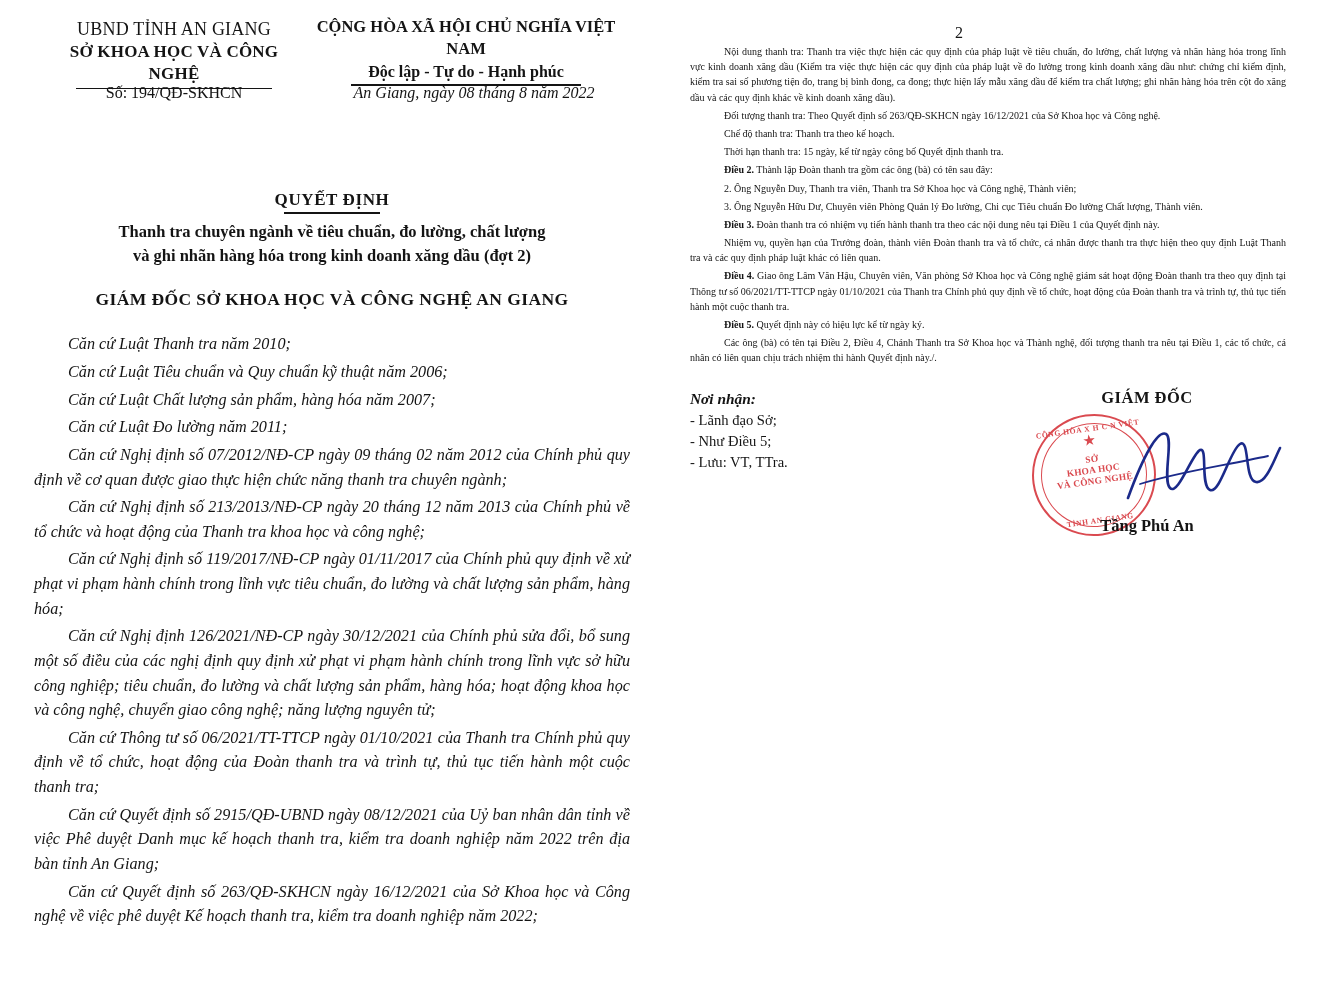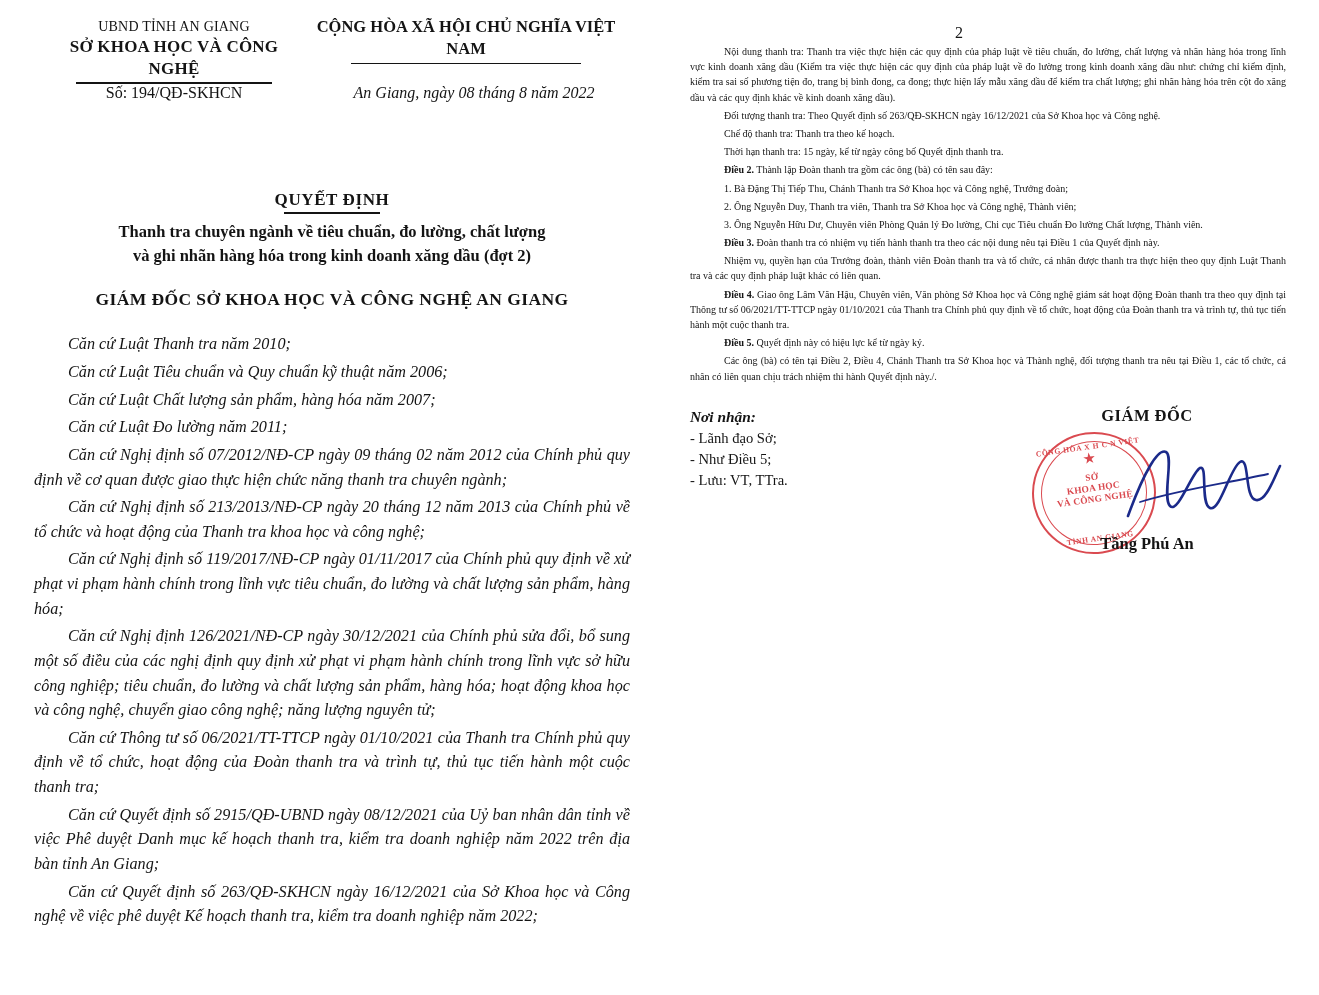--- a/index.html
+++ b/index.html
@@ -31,21 +31,21 @@
   }
   .org {
     position: absolute;
     left: 10px;
     top: 18px;
     width: 260px;
     text-align: center;
     line-height: 1.3;
   }
   .org .l1 {
-    font-size: 14px;
+    font-size: 18px;
     letter-spacing: 0.2px;
   }
   .org .l2 {
     font-size: 17px;
     font-weight: bold;
     letter-spacing: 0.2px;
   }
   .org-underline {
     width: 196px;
     height: 1.6px;
@@ -273,20 +273,21 @@
   <div class="col col-left">
 
     <div class="header">
       <div class="org">
         <div class="l1">UBND TỈNH AN GIANG</div>
         <div class="l2">SỞ KHOA HỌC VÀ CÔNG NGHỆ</div>
         <div class="org-underline"></div>
       </div>
       <div class="nation">
         <div class="l1">CỘNG HÒA XÃ HỘI CHỦ NGHĨA VIỆT NAM</div>
+        <div class="l2">Độc lập - Tự do - Hạnh phúc</div>
         <div class="nation-underline"></div>
       </div>
       <div class="numline">Số: 194/QĐ-SKHCN</div>
       <div class="place-date">An Giang, ngày 08 tháng 8 năm 2022</div>
     </div>
 
     <div class="title-block">
       <div class="doc-kind">QUYẾT ĐỊNH</div>
       <div class="doc-kind-underline"></div>
       <div class="doc-subject">
@@ -313,21 +314,20 @@
   </div>
 
   <div class="col col-right">
     <div class="right-body">
       <p>Nội dung thanh tra: Thanh tra việc thực hiện các quy định của pháp luật về tiêu chuẩn, đo lường, chất lượng và nhãn hàng hóa trong lĩnh vực kinh doanh xăng dầu (Kiểm tra việc thực hiện các quy định của pháp luật về đo lường trong kinh doanh xăng dầu như: chứng chỉ kiểm định, kiểm tra sai số phương tiện đo, trang bị bình đong, ca đong; thực hiện lấy mẫu xăng dầu để kiểm tra chất lượng; ghi nhãn hàng hóa trên cột đo xăng dầu và các quy định khác về kinh doanh xăng dầu).</p>
       <p>Đối tượng thanh tra: Theo Quyết định số 263/QĐ-SKHCN ngày 16/12/2021 của Sở Khoa học và Công nghệ.</p>
       <p>Chế độ thanh tra: Thanh tra theo kế hoạch.</p>
       <p>Thời hạn thanh tra: 15 ngày, kể từ ngày công bố Quyết định thanh tra.</p>
 
       <p><span class="art">Điều 2.</span><span> Thành lập Đoàn thanh tra gồm các ông (bà) có tên sau đây:</span></p>
-      <p>1. Bà Đặng Thị Tiếp Thu, Chánh Thanh tra Sở Khoa học và Công nghệ, Trưởng đoàn;</p>
       <p>2. Ông Nguyễn Duy, Thanh tra viên, Thanh tra Sở Khoa học và Công nghệ, Thành viên;</p>
       <p>3. Ông Nguyễn Hữu Dư, Chuyên viên Phòng Quản lý Đo lường, Chi cục Tiêu chuẩn Đo lường Chất lượng, Thành viên.</p>
 
       <p><span class="art">Điều 3.</span><span> Đoàn thanh tra có nhiệm vụ tiến hành thanh tra theo các nội dung nêu tại Điều 1 của Quyết định này.</span></p>
       <p>Nhiệm vụ, quyền hạn của Trưởng đoàn, thành viên Đoàn thanh tra và tổ chức, cá nhân được thanh tra thực hiện theo quy định Luật Thanh tra và các quy định pháp luật khác có liên quan.</p>
 
       <p><span class="art">Điều 4.</span><span> Giao ông Lâm Văn Hậu, Chuyên viên, Văn phòng Sở Khoa học và Công nghệ giám sát hoạt động Đoàn thanh tra theo quy định tại Thông tư số 06/2021/TT-TTCP ngày 01/10/2021 của Thanh tra Chính phủ quy định về tổ chức, hoạt động của Đoàn thanh tra và trình tự, thủ tục tiến hành một cuộc thanh tra.</span></p>
 
       <p><span class="art">Điều 5.</span><span> Quyết định này có hiệu lực kể từ ngày ký.</span></p>
 

